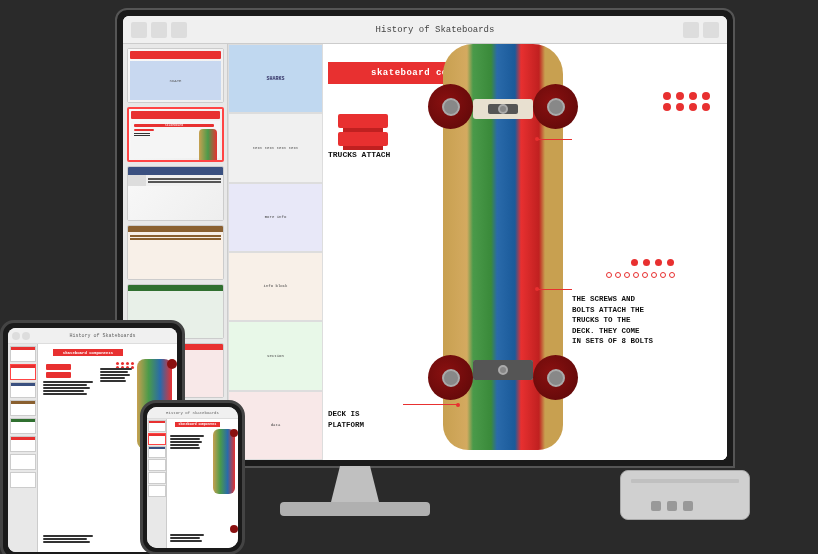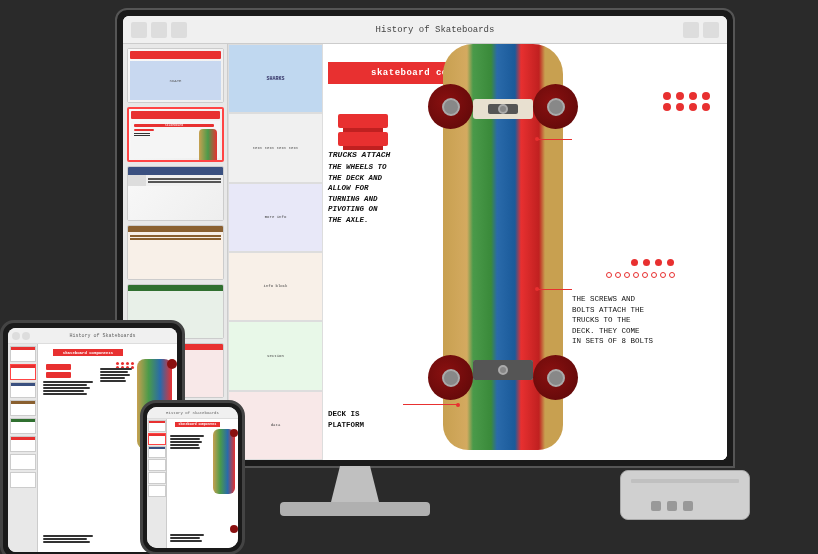--- a/index.html
+++ b/index.html
@@ -235,21 +235,20 @@
     .trucks-text {
       position: absolute;
       top: 105px;
       left: 100px;
       width: 120px;
       font-size: 7.5px;
       font-weight: bold;
       color: #111;
       line-height: 1.4;
       text-transform: uppercase;
-      font-style: italic;
     }
 
     
     .skateboard-visual {
       position: absolute;
       top: -10px;
       left: 165px;
       right: 0;
       bottom: 0;
       overflow: hidden;
@@ -364,21 +363,21 @@
       border: 1px solid #e83030;
       border-radius: 50%;
     }
 
     .screws-text {
       position: absolute;
       top: 250px;
       right: 10px;
       width: 145px;
       font-size: 7.5px;
-      font-weight: normal;
+      font-weight: bold;
       color: #111;
       line-height: 1.4;
       text-transform: uppercase;
     }
 
     
     .deck-text {
       position: absolute;
       bottom: 30px;
       left: 100px;
@@ -796,21 +795,20 @@
             <span class="slide-title-text">skateboard components</span>
           </div>
 
           <div class="truck-icon">
             <div class="truck-shape"></div>
             <div class="truck-shape"></div>
           </div>
 
           <div class="trucks-text">
             <div style="font-weight:900;font-size:8px;">TRUCKS ATTACH</div>
-            <div style="margin-top:2px;font-size:7.5px;">THE WHEELS TO<br>THE DECK AND<br>ALLOW FOR<br>TURNING AND<br>PIVOTING ON<br>THE AXLE.</div>
           </div>
 
           <div class="annot-line-h" style="top:155px;left:222px;width:40px;"></div>
           <div class="annot-dot" style="top:153px;left:260px;"></div>
 
           <div class="skateboard-visual">
 
             <div class="skate-deck">
 
               <div class="skate-truck-top">

